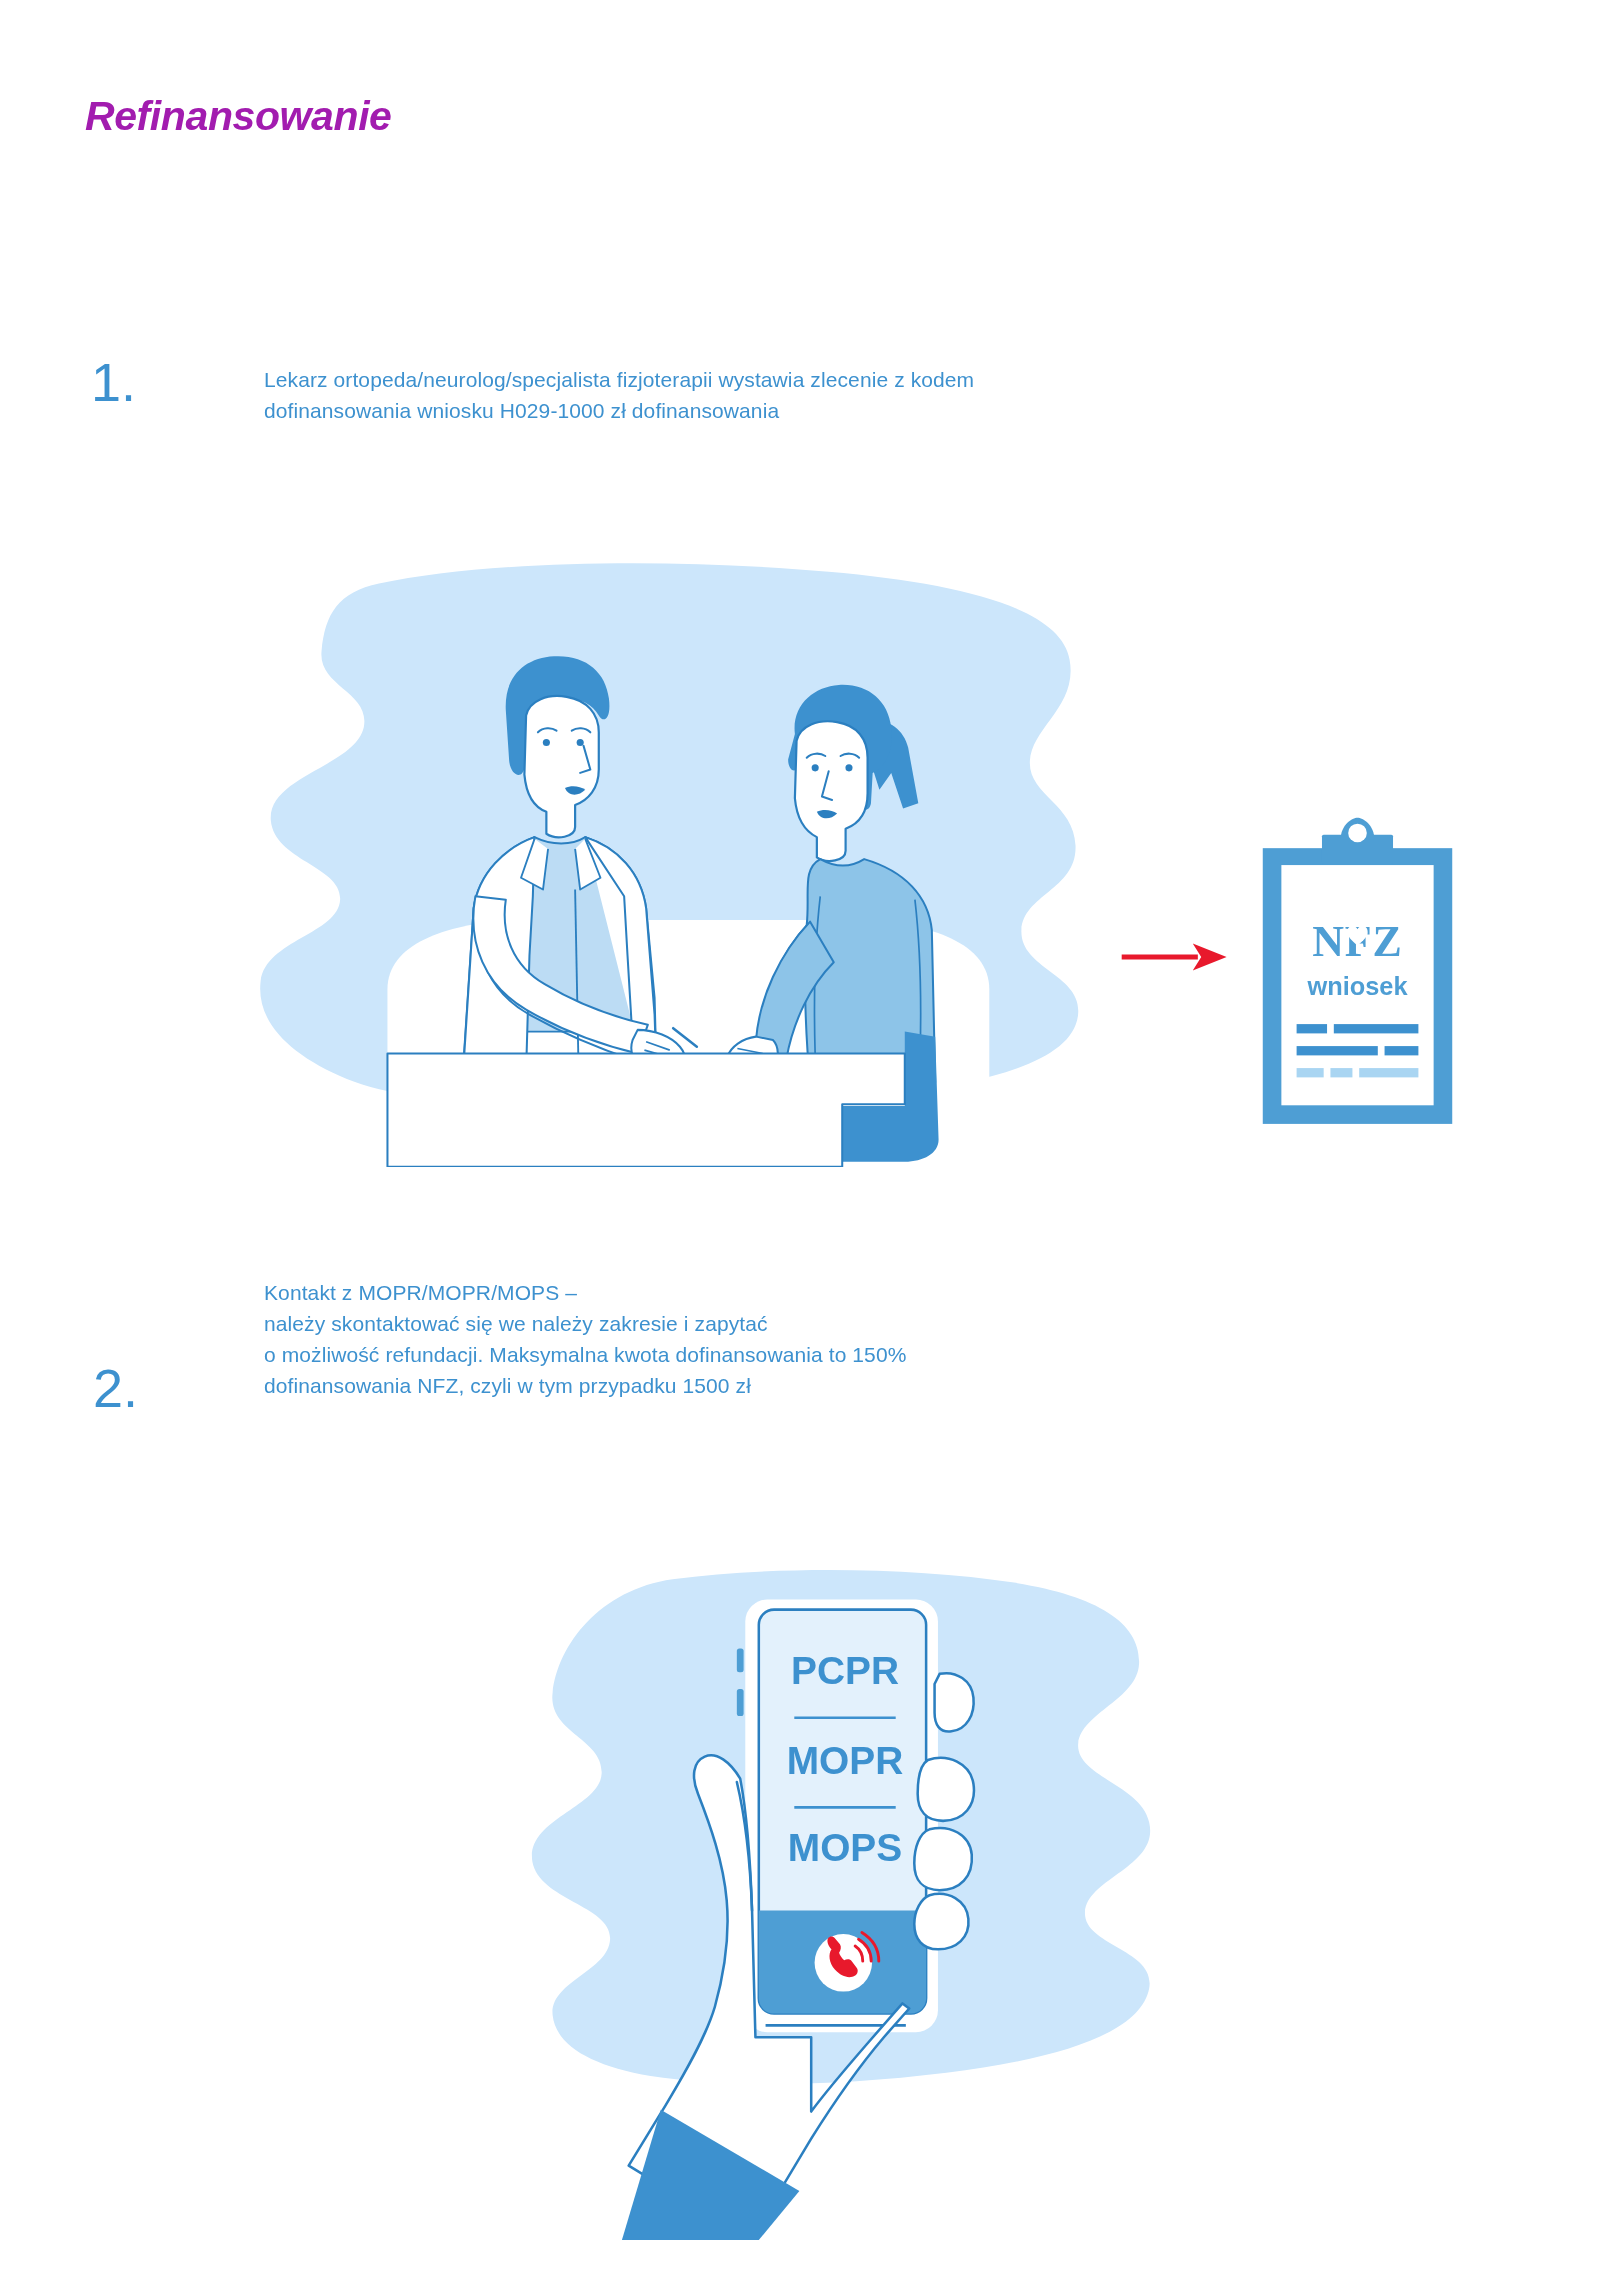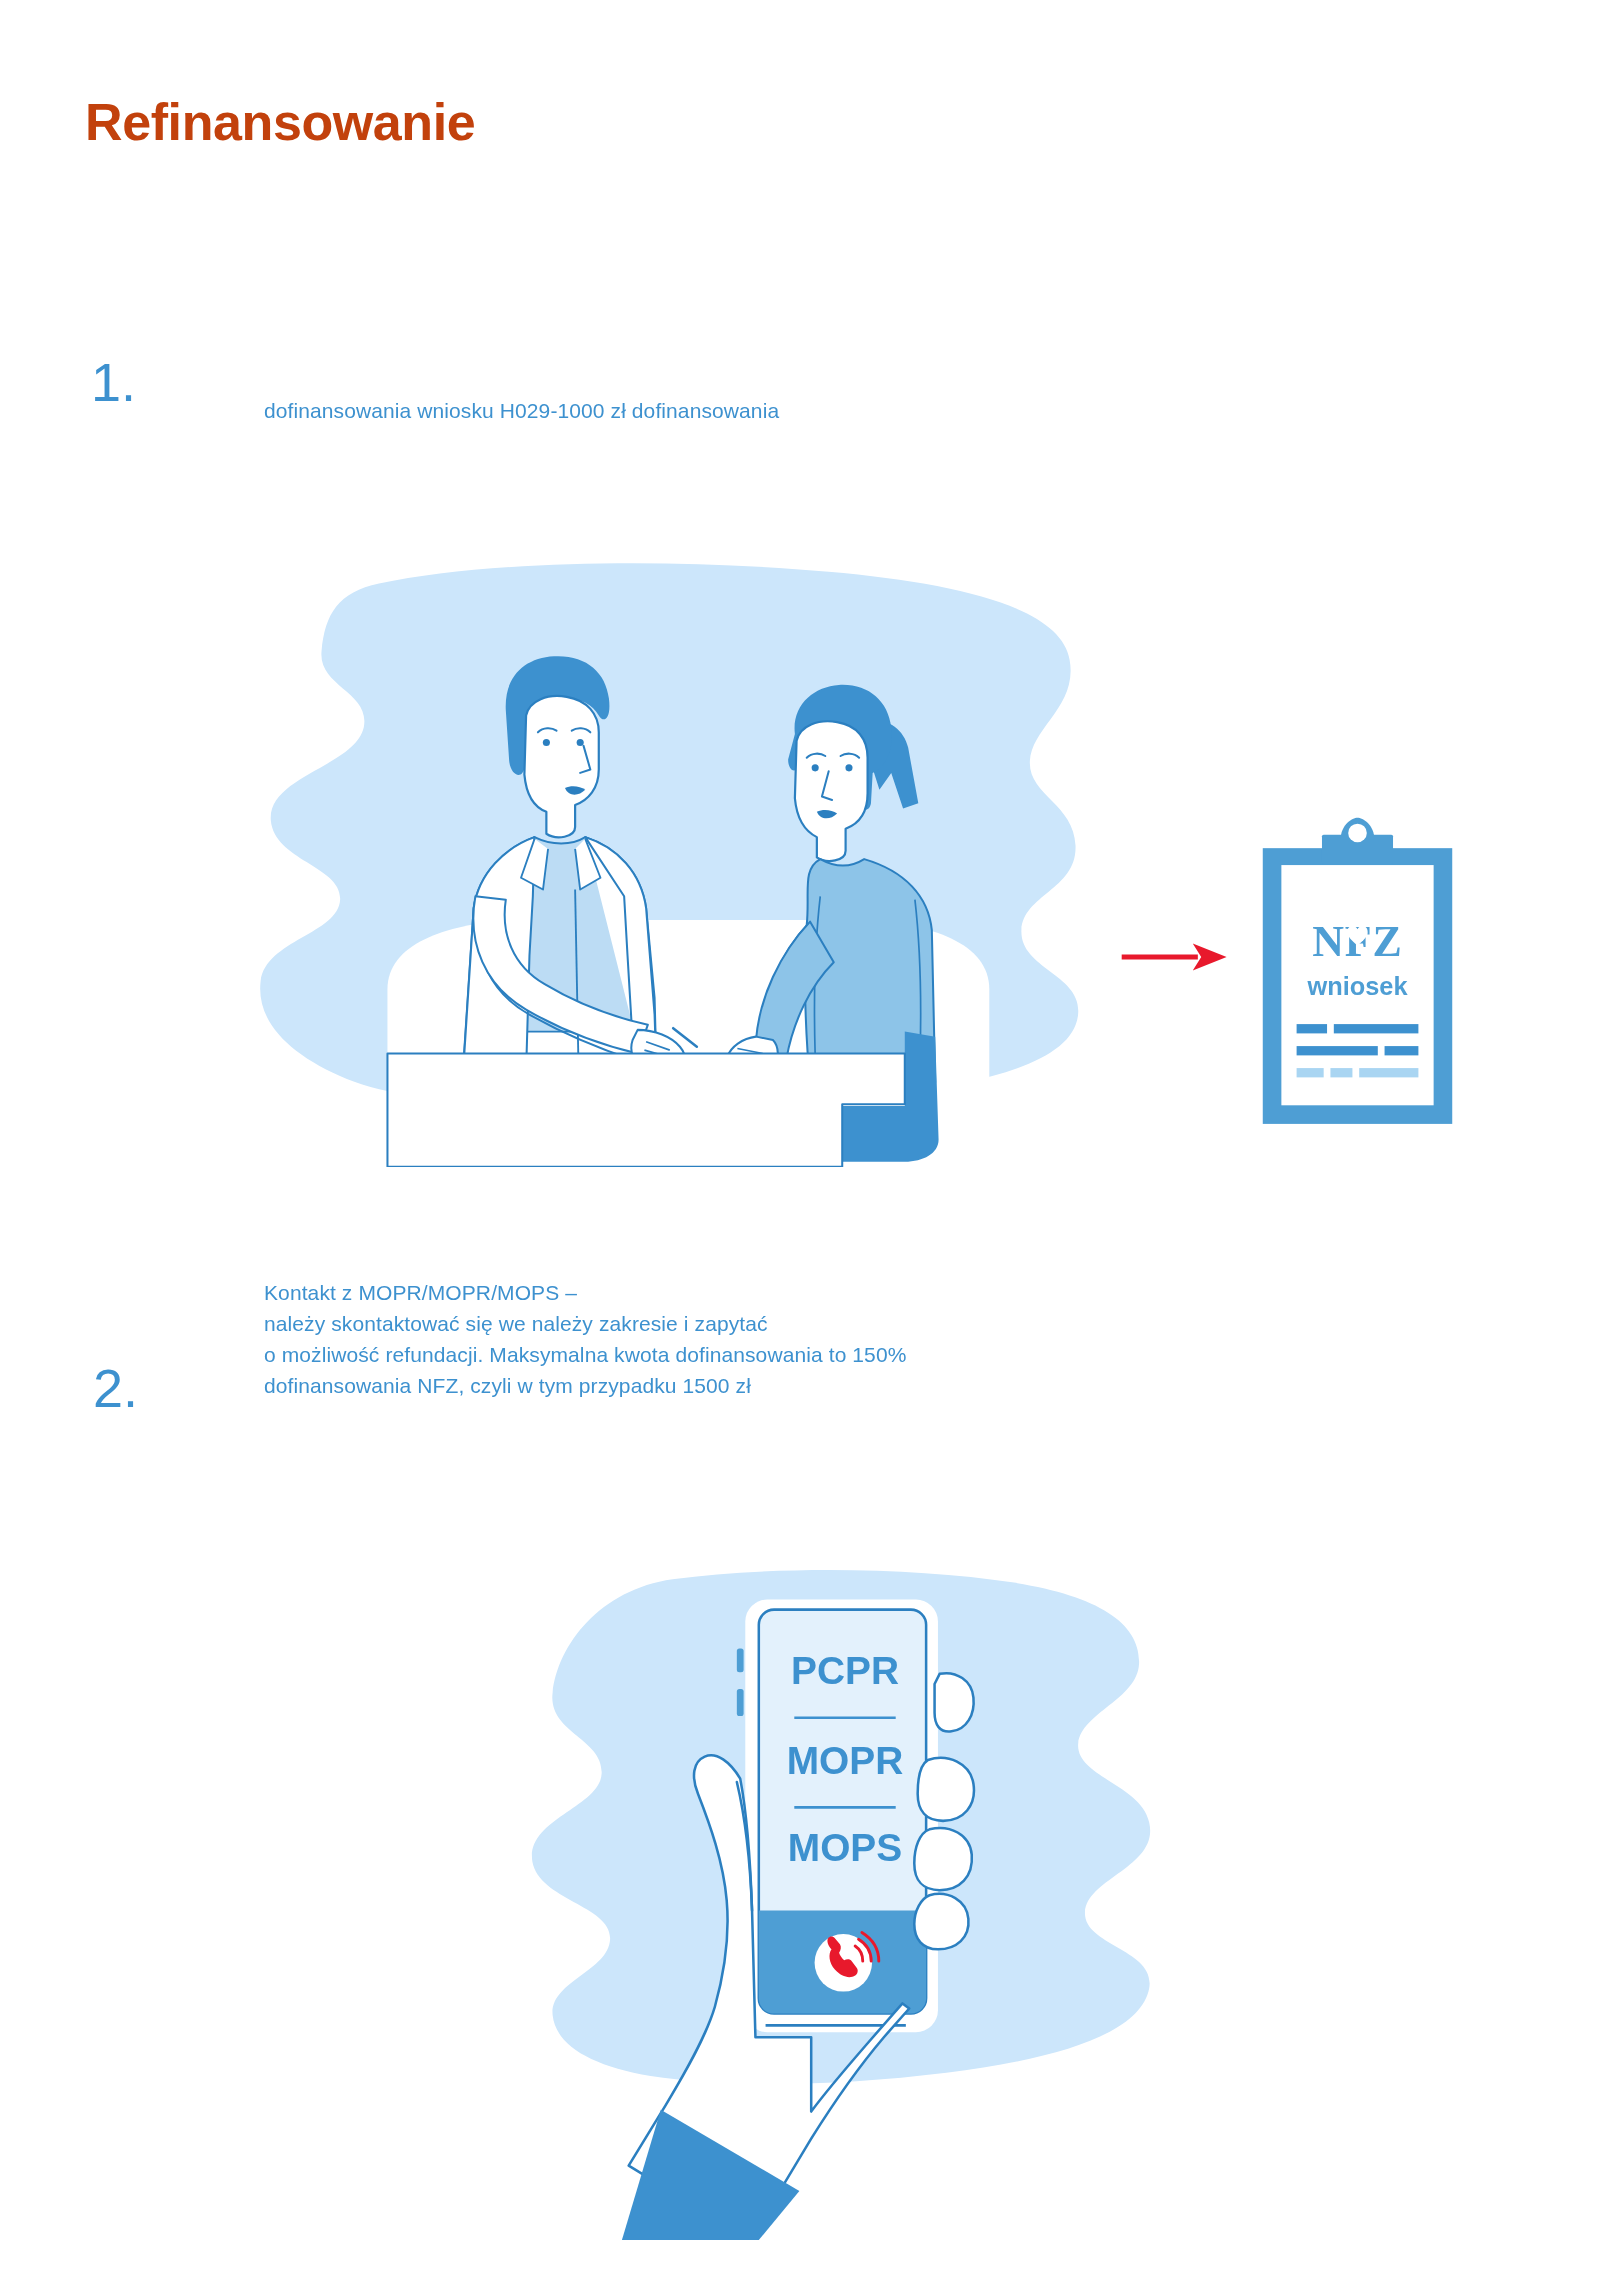--- a/index.html
+++ b/index.html
@@ -19,25 +19,26 @@
     position: absolute;
     inset: 0;
     background: #ffffff;
   }
 
   
   .page-title {
     position: absolute;
     left: 85px;
     top: 96px;
-    font-size: 52px;
+    font-size: 41px;
     font-weight: 700;
     letter-spacing: -0.4px;
-    color: #c2410c;
+    color: #a21caf;
     line-height: 1;
+    font-style: italic;
   }
 
   
   .step-number {
     position: absolute;
     color: #3d91cf;
     font-size: 54px;
     font-weight: 400;
     line-height: 1;
     letter-spacing: 0px;
@@ -73,21 +74,21 @@
 </head>
 <body>
 
 <div class="page">
 
   <div class="page-title">Refinansowanie</div>
 
   <div class="step-number" id="step-1-number">1.</div>
 
   <div class="step-text" id="step-1-text">
-    <br>
+    <span>Lekarz ortopeda/neurolog/specjalista fizjoterapii wystawia zlecenie z kodem</span><br>
     <span>dofinansowania wniosku </span><b>H029</b><span>-1000 zł dofinansowania</span>
   </div>
 
   <div class="illus" id="illus-consult">
     <svg viewBox="0 0 1060 720" width="896" height="609" xmlns="http://www.w3.org/2000/svg">
 
       <path d="M168,30 C300,2 520,0 700,16 C860,30 975,60 985,120
                C995,175 940,200 938,240 C936,280 990,290 992,340
                C994,392 930,398 928,440 C926,486 1000,492 995,540
                C990,592 900,618 780,634 C660,650 520,656 400,652

